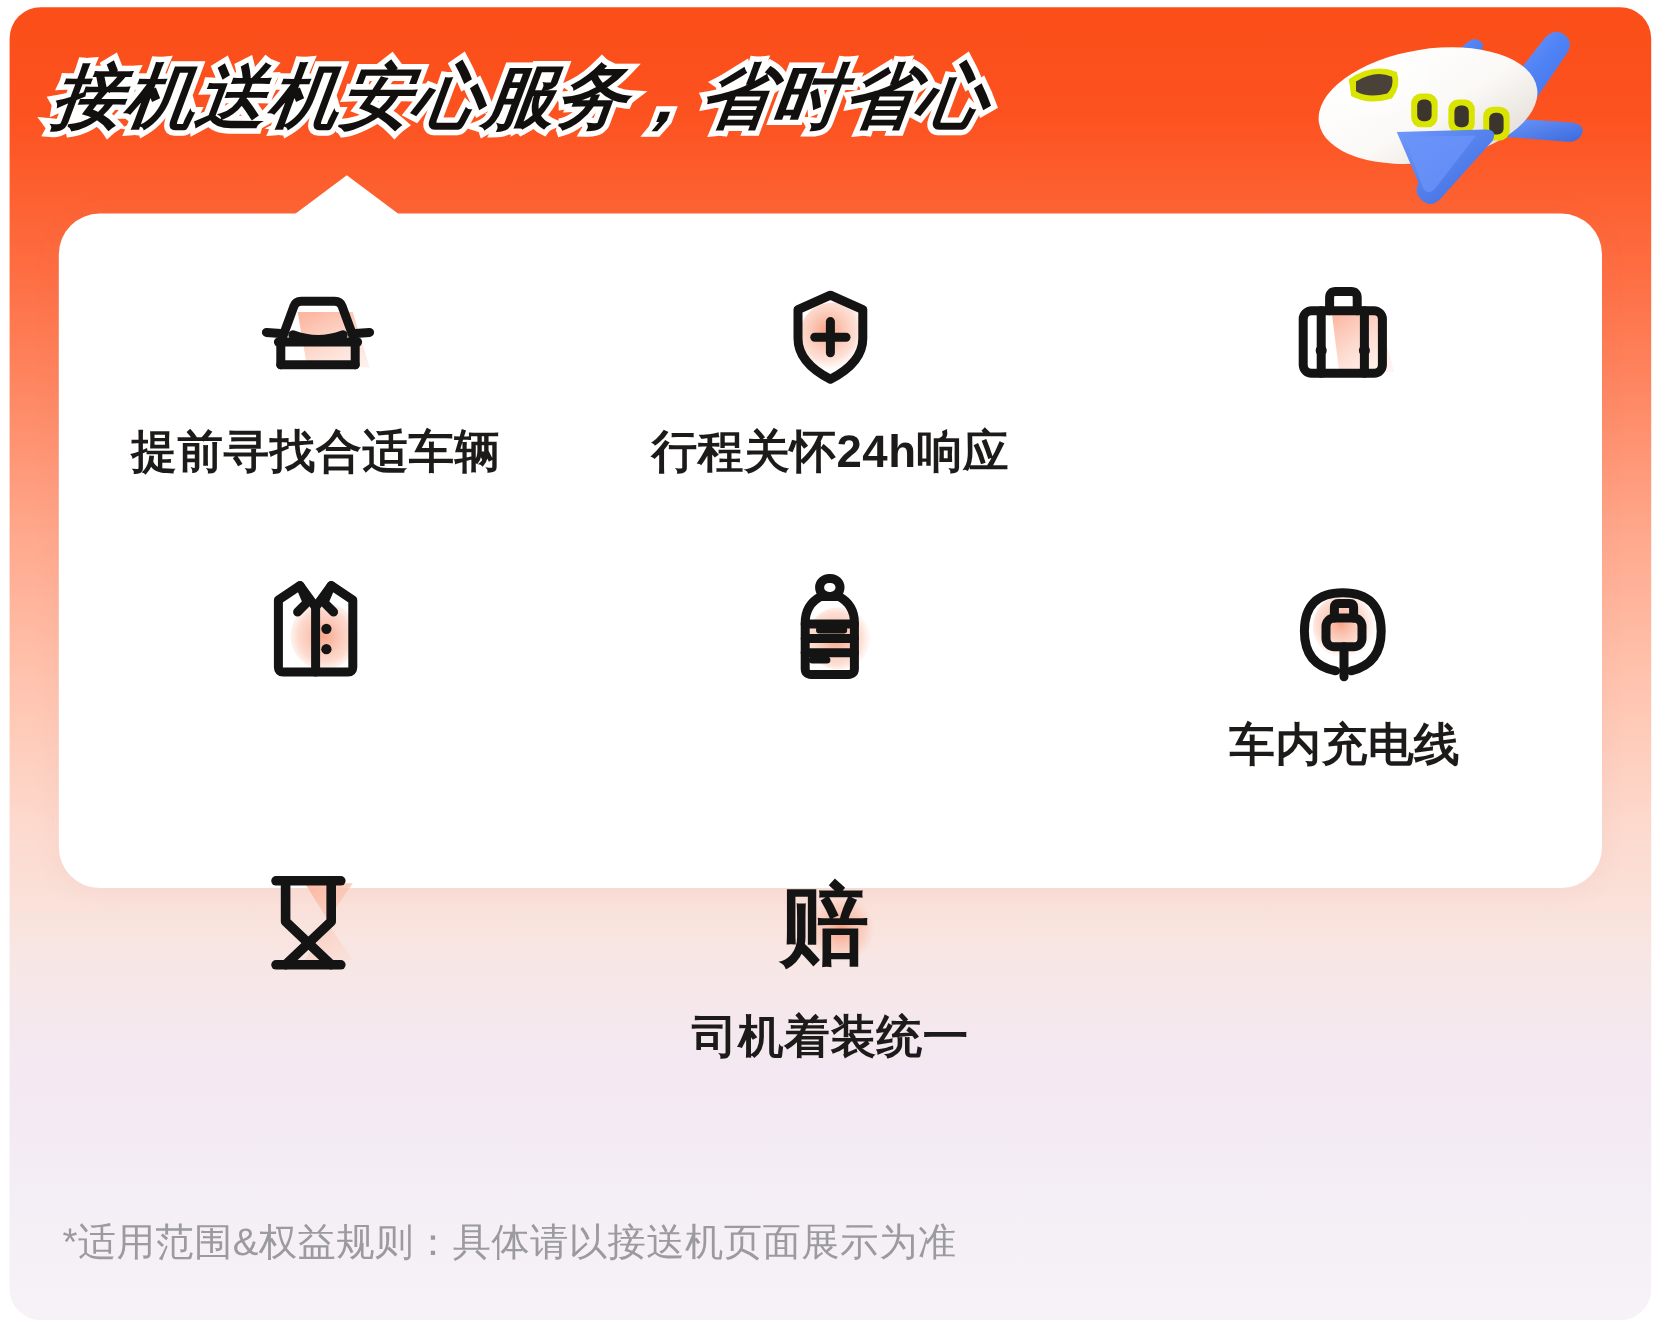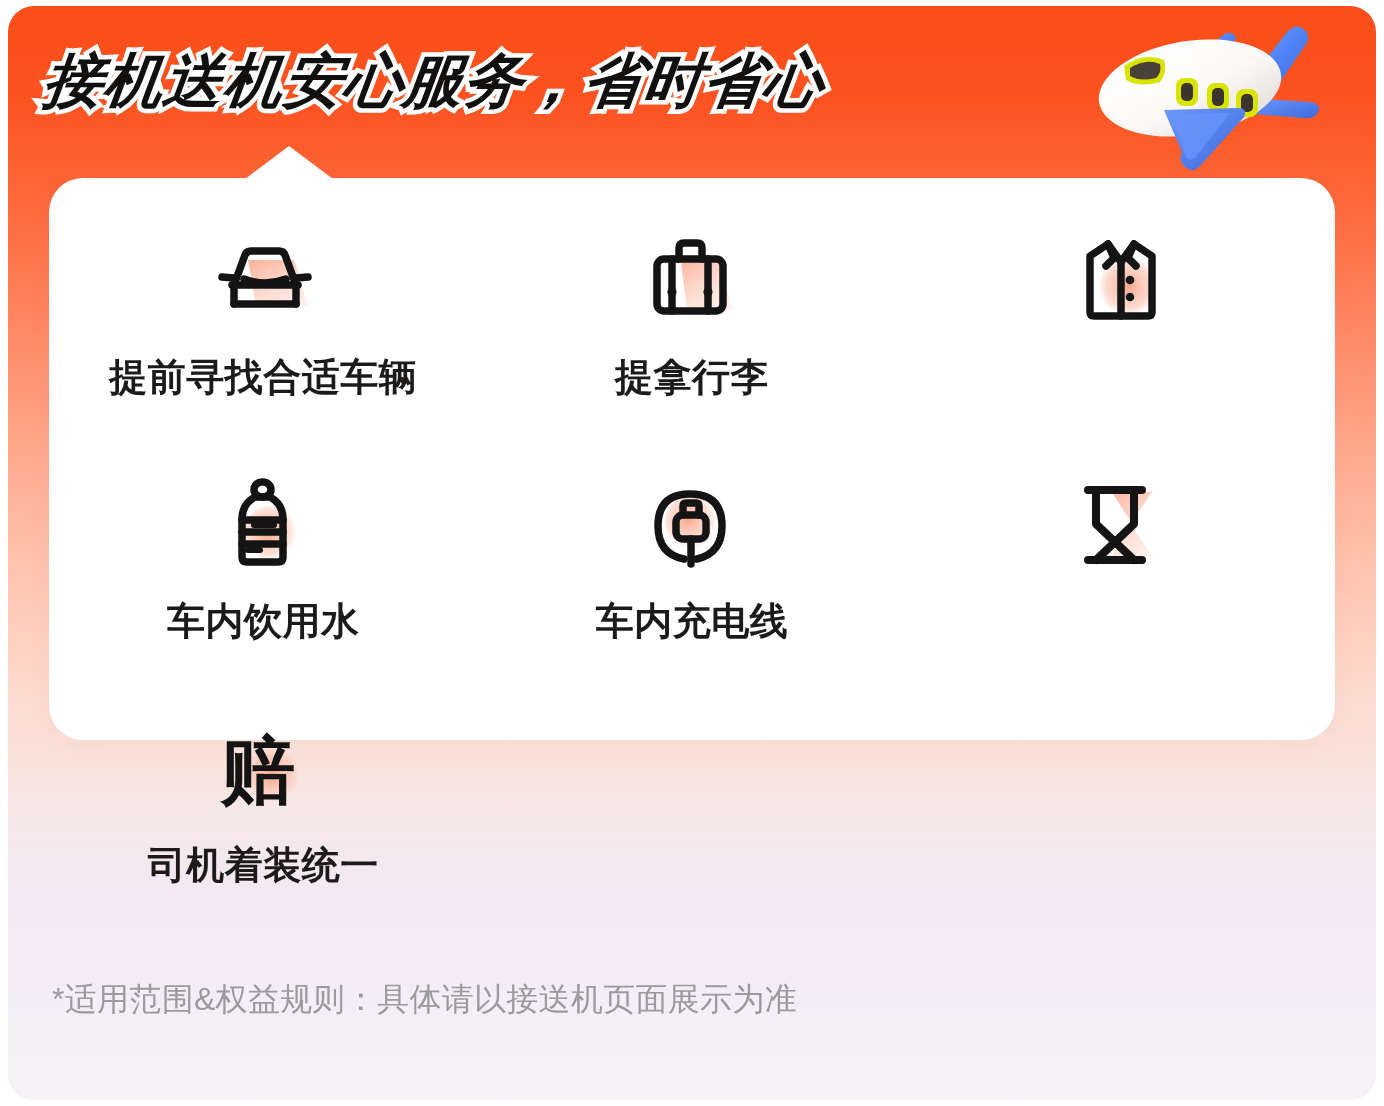--- a/index.html
+++ b/index.html
@@ -153,21 +153,21 @@
     color: #1c1b1a;
     letter-spacing: 0.5px;
     white-space: nowrap;
     font-family: "Liberation Sans", "DejaVu Sans", sans-serif;
   }
 
   
   .footer {
     position: absolute;
     left: 44px;
-    top: 972px;
+    top: 1008px;
     font-size: 32px;
     line-height: 42px;
     color: #9b9a9f;
     letter-spacing: 0.3px;
     white-space: nowrap;
     z-index: 3;
   }
 </style>
 </head>
 <body>
@@ -252,20 +252,40 @@
                 <path d="M14 47 L26 48"></path>
                 <path d="M100 47 L88 48"></path>
                 <path d="M36 49 Q57 57 78 49"></path>
               </g>
             </svg>
           </div>
           <div class="label">提前寻找合适车辆</div>
         </div>
 
 
+        <div class="cell">
+          <div class="icon-wrap">
+            <svg viewBox="0 0 110 100" width="110" height="100">
+              <defs>
+                <radialGradient id="blob3" cx="0.42" cy="0.42" r="0.62">
+                  <stop offset="0%" stop-color="#f89c7f" stop-opacity="0.95"></stop>
+                  <stop offset="70%" stop-color="#fbc6b3" stop-opacity="0.55"></stop>
+                  <stop offset="100%" stop-color="#fde2d8" stop-opacity="0"></stop>
+                </radialGradient>
+              </defs>
+              <circle cx="57" cy="50" r="28" fill="url(#blob3)"></circle>
+              <g fill="none" stroke="#141414" stroke-width="7.5" stroke-linecap="round" stroke-linejoin="round">
+                <path d="M55 16 L82 28 L82 52 Q82 72 55 86 Q28 72 28 52 L28 28 Z"></path>
+                <path d="M55 38 L55 64"></path>
+                <path d="M42 51 L68 51"></path>
+              </g>
+            </svg>
+          </div>
+          <div class="label">行程关怀24h响应</div>
+        </div>
 
         <div class="cell">
           <div class="icon-wrap">
             <svg viewBox="0 0 110 100" width="110" height="100">
               <defs>
                 <linearGradient id="blob4" x1="0.2" y1="0" x2="0.95" y2="1">
                   <stop offset="0%" stop-color="#fbb6a0" stop-opacity="0.92"></stop>
                   <stop offset="100%" stop-color="#fddace" stop-opacity="0.25"></stop>
                 </linearGradient>
               </defs>
@@ -273,21 +293,20 @@
               <g fill="none" stroke="#141414" stroke-width="7.5" stroke-linecap="round" stroke-linejoin="round">
                 <rect x="20" y="29" width="66" height="52" rx="7"></rect>
                 <path d="M42 29 L42 18 Q42 13 47 13 L60 13 Q65 13 65 18 L65 29"></path>
                 <path d="M35 29 L35 81"></path>
                 <path d="M71 29 L71 81"></path>
               </g>
               <circle cx="35" cy="62" r="4.6" fill="#141414"></circle>
               <circle cx="71" cy="62" r="4.6" fill="#141414"></circle>
             </svg>
           </div>
-          <div class="label">提拿行李</div>
         </div>
 
         <div class="cell">
           <div class="icon-wrap">
             <svg viewBox="0 0 110 100" width="110" height="100">
               <defs>
                 <radialGradient id="blob5" cx="0.5" cy="0.5" r="0.6">
                   <stop offset="0%" stop-color="#f99b7e" stop-opacity="0.9"></stop>
                   <stop offset="65%" stop-color="#fbc3b0" stop-opacity="0.6"></stop>
                   <stop offset="100%" stop-color="#fde4da" stop-opacity="0"></stop>
@@ -321,21 +340,20 @@
                 <rect x="46" y="8" width="17" height="15" rx="8"></rect>
                 <path d="M47 23 Q34 30 34 45 L34 83 Q34 88 39 88 L70 88 Q75 88 75 83 L75 45 Q75 30 62 23 Z"></path>
                 <path d="M34 46 L75 46"></path>
                 <path d="M34 58 L75 58"></path>
                 <path d="M34 70 L75 70"></path>
               </g>
               <path d="M46 51 L66 51" stroke="#141414" stroke-width="6" stroke-linecap="round"></path>
               <path d="M40 76 L52 76" stroke="#141414" stroke-width="6" stroke-linecap="round"></path>
             </svg>
           </div>
-          <div class="label">车内饮用水</div>
         </div>
 
         <div class="cell">
           <div class="icon-wrap">
             <svg viewBox="0 0 110 100" width="110" height="100">
               <defs>
                 <radialGradient id="blob7" cx="0.45" cy="0.45" r="0.6">
                   <stop offset="0%" stop-color="#f89a7c" stop-opacity="0.9"></stop>
                   <stop offset="65%" stop-color="#fbc5b2" stop-opacity="0.55"></stop>
                   <stop offset="100%" stop-color="#fde4da" stop-opacity="0"></stop>

